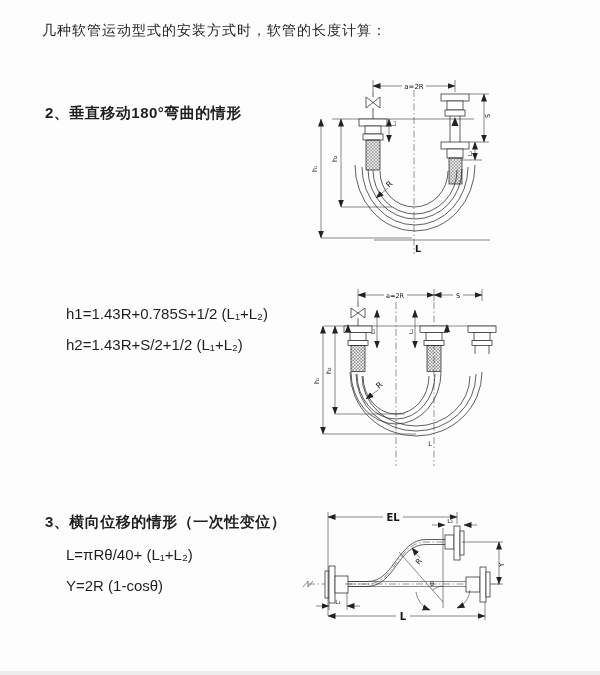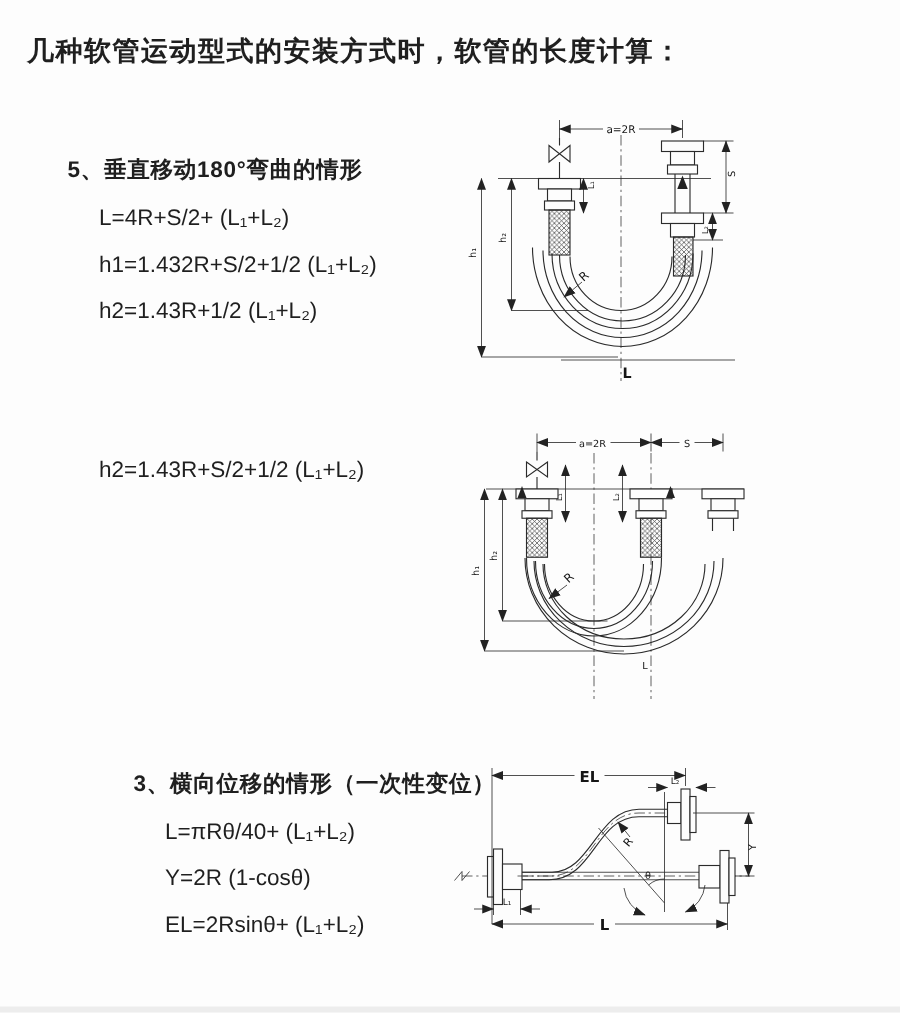--- a/index.html
+++ b/index.html
@@ -3,22 +3,22 @@
 <meta charset="utf-8">
 <style>
   html,body{margin:0;padding:0;}
   body{
     width:600px;height:675px;position:relative;overflow:hidden;
     background:#fdfdfd;
     font-family:"Liberation Sans","DejaVu Sans",sans-serif;
     color:#1f1f1f;
   }
   .title{
-    position:absolute;left:18px;top:22px;
-    font-size:18px;font-weight:bold;letter-spacing:1px;
+    position:absolute;left:42px;top:22px;
+    font-size:14px;font-weight:normal;letter-spacing:1px;
   }
   .section{position:absolute;left:45px;}
   .sec-heading{font-size:15px;font-weight:bold;letter-spacing:0.5px;margin-bottom:7px;}
   .formulas{margin-left:21px;}
   .formula{font-size:15px;line-height:31px;white-space:pre;}
   .diagram{position:absolute;}
   svg text{font-family:"DejaVu Sans",sans-serif;fill:#151515;}
   .dln{stroke:#2b2b2b;stroke-width:0.75;fill:none;}
   .thin{stroke:#2b2b2b;stroke-width:0.55;fill:none;}
   .dim{stroke:#2b2b2b;stroke-width:0.55;fill:none;}
@@ -28,40 +28,35 @@
   .arr{fill:#222;stroke:none;}
   .wbg{fill:#fdfdfd;stroke:none;}
   .scan-edge{position:absolute;left:0;bottom:0;width:600px;height:4px;background:#ededed;}
 </style>
 </head>
 <body>
 
 <div class="title">几种软管运动型式的安装方式时，软管的长度计算：</div>
 
 <div class="section" style="top:104px;">
-  <div class="sec-heading">5、垂直移动180°弯曲的情形</div>
-  <div class="formulas">
-    <div class="formula">L=4R+S/2+ (L₁+L₂)</div>
-    <div class="formula">h1=1.432R+S/2+1/2 (L₁+L₂)</div>
-    <div class="formula">h2=1.43R+1/2 (L₁+L₂)</div>
-  </div>
+  <div class="sec-heading">2、垂直移动180°弯曲的情形</div>
 </div>
 
 <div class="section" style="top:298px;">
   <div class="formulas">
+    <div class="formula">h1=1.43R+0.785S+1/2 (L₁+L₂)</div>
     <div class="formula">h2=1.43R+S/2+1/2 (L₁+L₂)</div>
   </div>
 </div>
 
-<div class="section" style="top:513px;margin-left:44px;">
+<div class="section" style="top:513px;">
   <div class="sec-heading">3、横向位移的情形（一次性变位）</div>
   <div class="formulas">
     <div class="formula">L=πRθ/40+ (L₁+L₂)</div>
     <div class="formula">Y=2R (1-cosθ)</div>
-    <div class="formula">EL=2Rsinθ+ (L₁+L₂)</div>
   </div>
 </div>
 
 <svg class="diagram" style="left:312px;top:72px;" width="288" height="190" viewBox="0 0 288 190">
   <defs>
     <marker id="ar" viewBox="0 0 8 8" markerWidth="8" markerHeight="8" refX="7.5" refY="4" orient="auto-start-reverse" markerUnits="userSpaceOnUse">
       <path d="M0,1 L8,4 L0,7 z" fill="#222"></path>
     </marker>
     <pattern id="hx" width="3.2" height="3.2" patternUnits="userSpaceOnUse">
       <path d="M0,3.2 L3.2,0 M0,0 L3.2,3.2" stroke="#3a3a3a" stroke-width="0.45"></path>

